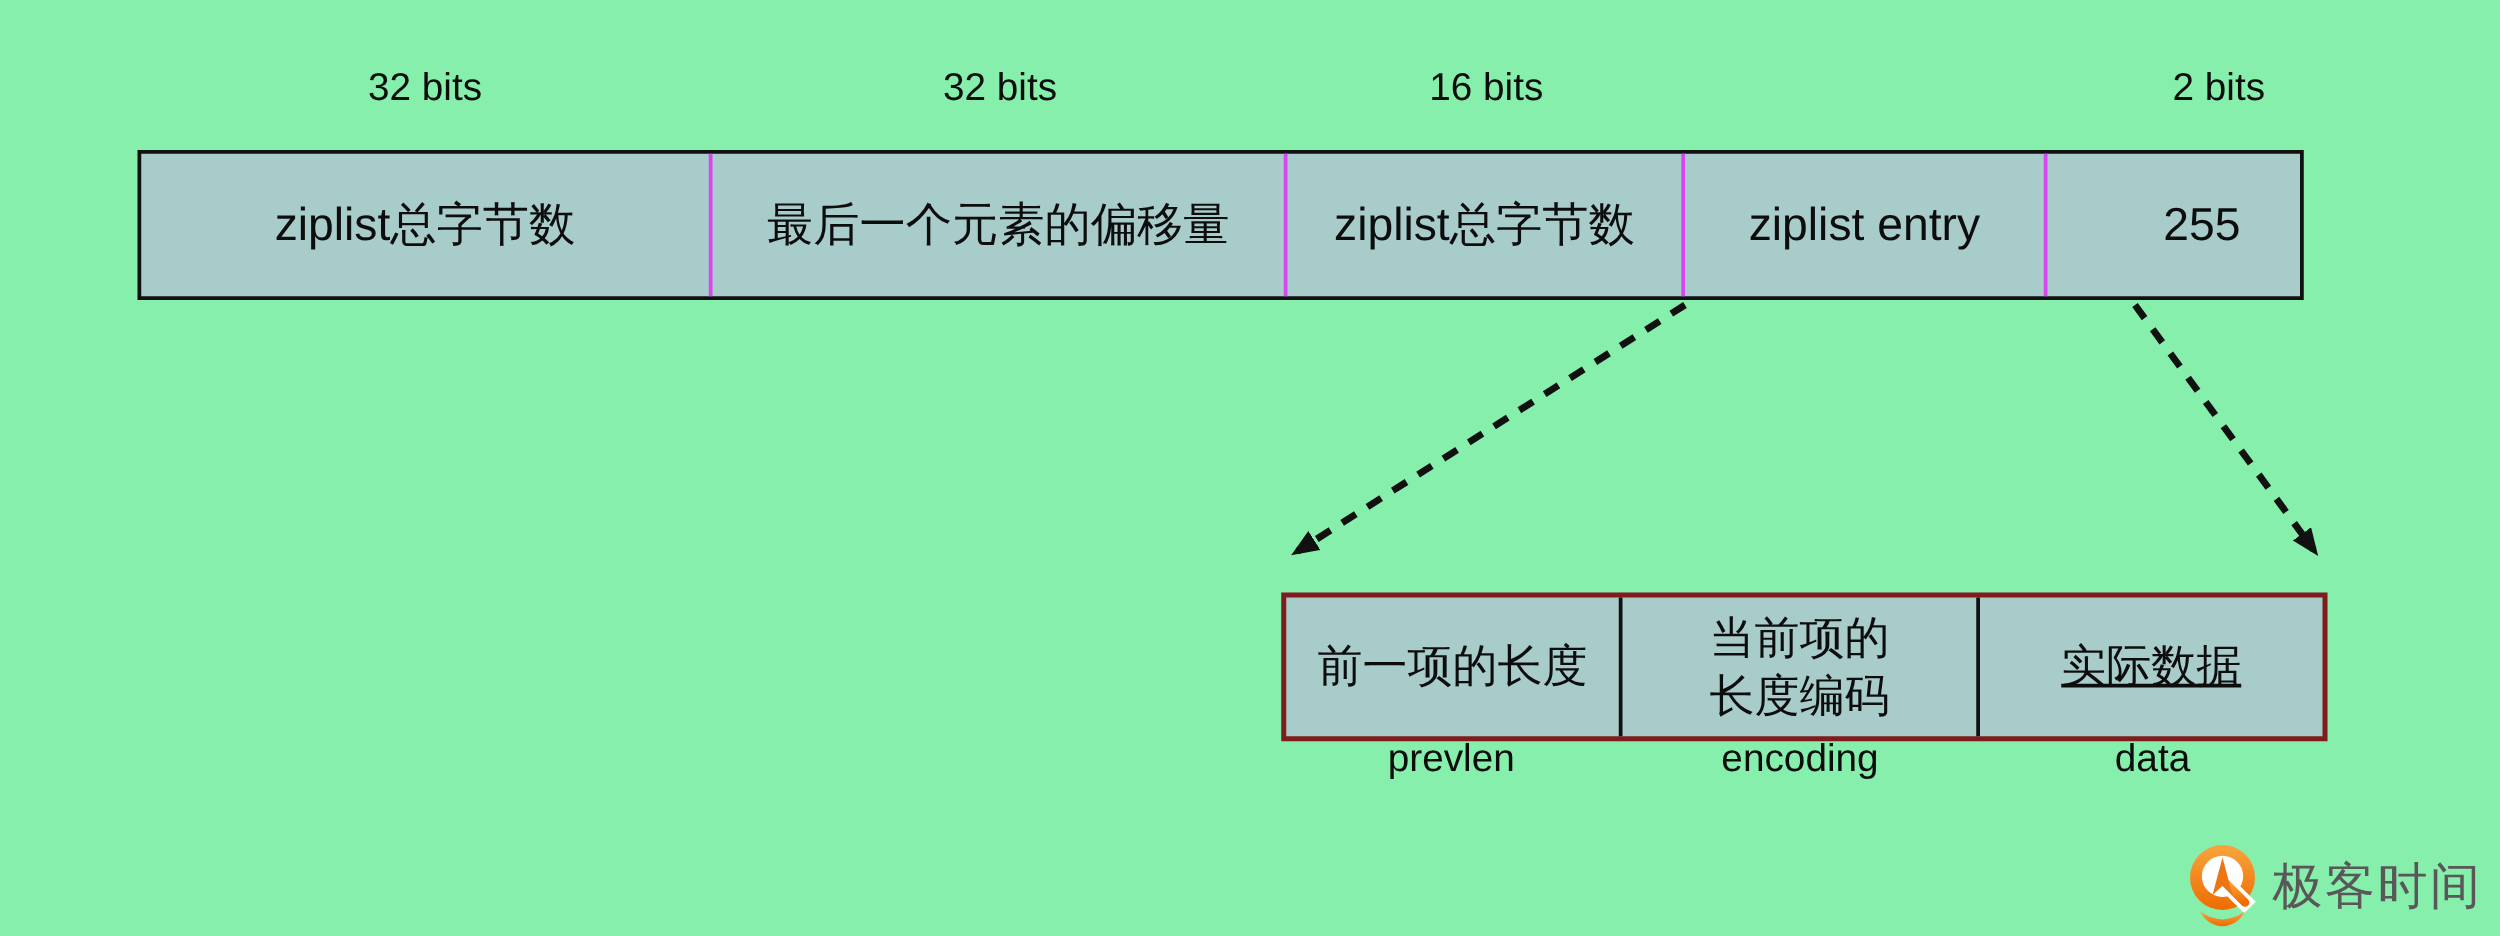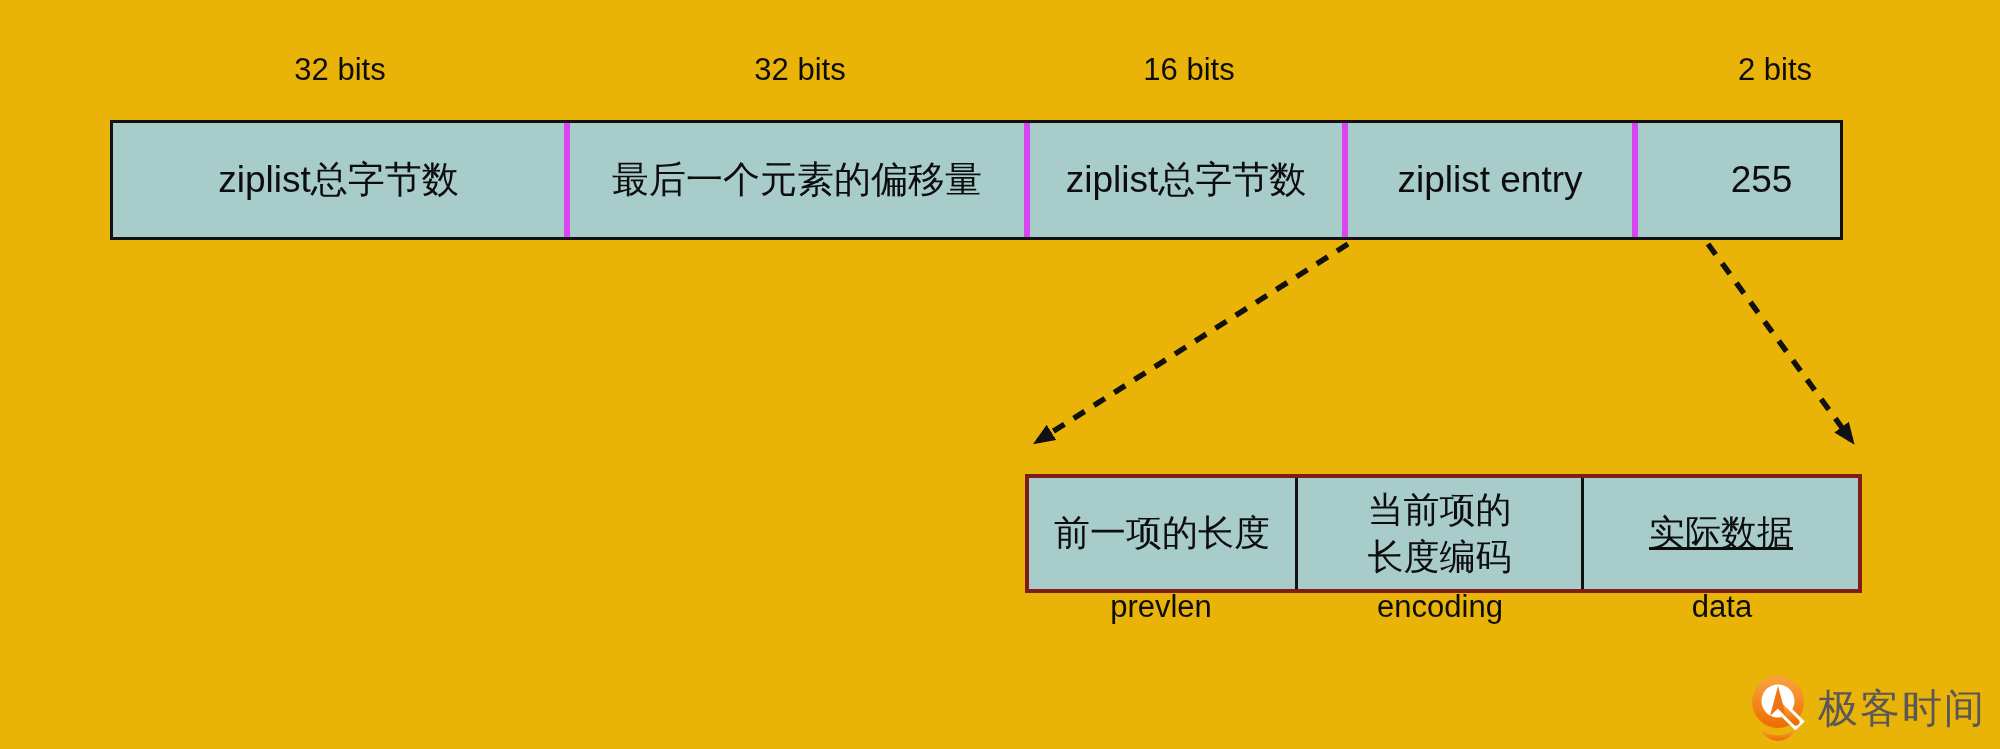--- a/index.html
+++ b/index.html
@@ -1,28 +1,28 @@
 <!DOCTYPE html>
 <html><head>
 <meta charset="utf-8">
 <style>
   html,body{margin:0;padding:0;background:#f4f5f7;}
   .canvas{
-    position:relative;width:2000px;height:749px;background:#eab308;overflow:hidden;
+    position:relative;width:2000px;height:749px;background:#86efac;overflow:hidden;
     font-family:"Liberation Sans","DejaVu Sans",sans-serif;color:#0d0d0d;
   }
   
   .bit-label{position:absolute;top:48px;width:300px;height:44px;line-height:44px;
     text-align:center;font-size:31px;color:#0d0d0d;}
   .bl0{left:190px}.bl1{left:650px}.bl2{left:1039px}.bl3{left:1625px}
   
   .main-bar{position:absolute;left:110px;top:120px;width:1733px;height:120px;
     box-sizing:border-box;border:3px solid #111;background:#a8ccca;display:flex;}
   .main-bar .cell{box-sizing:border-box;display:flex;align-items:center;justify-content:center;
-    font-size:37px;border-right:6px solid #d946ef;white-space:nowrap;}
+    font-size:37px;border-right:3px solid #d946ef;white-space:nowrap;}
   .main-bar .c0{width:457px}.main-bar .c1{width:460px}.main-bar .c2{width:318px}
   .main-bar .c3{width:290px}.main-bar .c4{flex:1;border-right:none;padding-left:45px;}
   
   .entry-bar{position:absolute;left:1025px;top:474px;width:837px;height:119px;
     box-sizing:border-box;border:4px solid #7f1d1d;background:#a8ccca;display:flex;}
   .entry-bar .cell{box-sizing:border-box;display:flex;flex-direction:column;
     align-items:center;justify-content:center;font-size:36px;line-height:1.28;
     border-right:3px solid #111;white-space:nowrap;}
   .entry-bar .e0{width:269px}.entry-bar .e1{width:286px}.entry-bar .e2{flex:1;border-right:none;text-decoration:underline;}
   .entry-bar .line:empty{display:none;}

